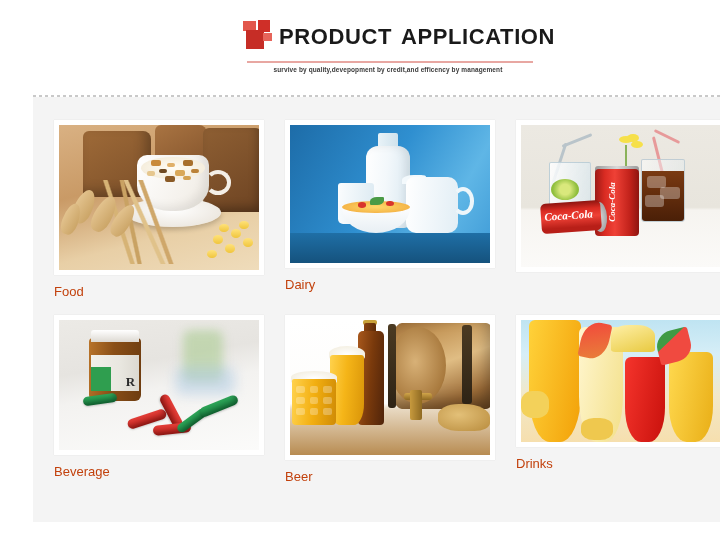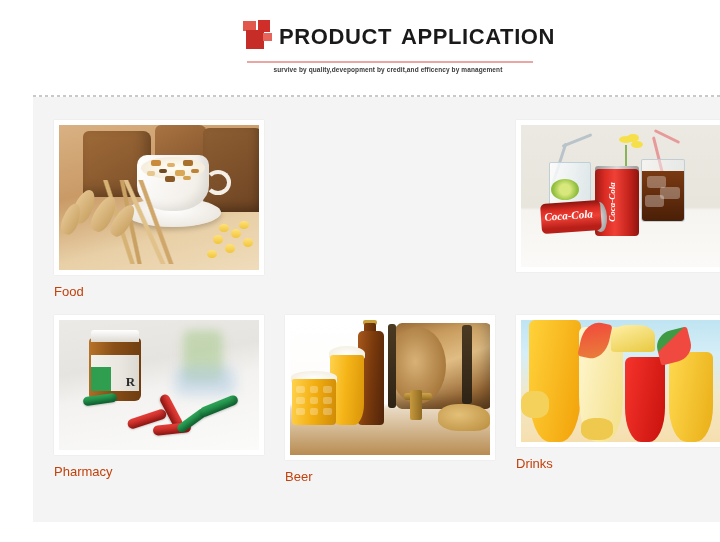--- a/index.html
+++ b/index.html
@@ -243,20 +243,42 @@
             <div class="sh corn" style="left:90%;top:66%;width:5%;height:6%;"></div>
             <div class="sh corn" style="left:83%;top:82%;width:5%;height:6%;"></div>
             <div class="sh corn" style="left:92%;top:78%;width:5%;height:6%;"></div>
             <div class="sh corn" style="left:74%;top:86%;width:5%;height:6%;"></div>
           </div>
         </div>
       </div>
       <div class="cap" style="left:0; top:164px; width:210px;">Food</div>
     </div>
 
+    <div class="cell" style="left:252px; top:23px; width:210px; height:180px;">
+      <div class="card" style="width:210px; height:148px;">
+        <div class="thumb">
+          <div class="scene">
+            <div class="sh dairy-bg"></div>
+            <div class="sh dairy-table"></div>
+            <div class="sh bottle-neck"></div>
+            <div class="sh bottle-body"></div>
+            <div class="sh jug-lip"></div>
+            <div class="sh jug-body"></div>
+            <div class="sh jug-handle"></div>
+            <div class="sh glass-cup"></div>
+            <div class="sh bowl"></div>
+            <div class="sh bowl-top"></div>
+            <div class="sh berry" style="left:34%;top:56%;width:4%;height:4%;"></div>
+            <div class="sh berry" style="left:48%;top:55%;width:4%;height:4%;"></div>
+            <div class="sh mint" style="left:40%;top:52%;width:7%;height:6%;"></div>
+          </div>
+        </div>
+      </div>
+      <div class="cap" style="left:0; top:157px; width:210px;">Dairy</div>
+    </div>
 
     <div class="cell" style="left:483px; top:23px; width:210px; height:180px;">
       <div class="card" style="width:210px; height:152px;">
         <div class="thumb">
           <div class="scene">
             <div class="sh bev-bg"></div>
             <div class="straw" style="left:18%;top:12%;width:3px;height:34%;background:#b9c4ca;transform:rotate(18deg);"></div>
             <div class="straw" style="left:20%;top:10%;width:16%;height:3px;background:#b9c4ca;transform:rotate(-22deg);"></div>
             <div class="straw" style="left:68%;top:8%;width:3px;height:30%;background:#e79a9a;transform:rotate(-14deg);"></div>
             <div class="straw" style="left:66%;top:7%;width:14%;height:3px;background:#e79a9a;transform:rotate(26deg);"></div>
@@ -300,21 +322,21 @@
             </div>
             <div class="capsule cap-green" style="left:12%;top:58%;width:17%;height:7%;transform:rotate(-8deg);"></div>
             <div class="capsule cap-red" style="left:34%;top:72%;width:20%;height:8%;transform:rotate(-18deg);"></div>
             <div class="capsule cap-red" style="left:47%;top:66%;width:18%;height:8%;transform:rotate(62deg);"></div>
             <div class="capsule cap-red" style="left:47%;top:80%;width:19%;height:8%;transform:rotate(-6deg);"></div>
             <div class="capsule cap-green" style="left:58%;top:74%;width:17%;height:7%;transform:rotate(-36deg);"></div>
             <div class="capsule cap-green" style="left:70%;top:62%;width:20%;height:8%;transform:rotate(-22deg);"></div>
           </div>
         </div>
       </div>
-      <div class="cap" style="left:0; top:149px; width:210px;">Pharmacy</div>
+      <div class="cap" style="left:0; top:149px; width:210px;">Beverage</div>
     </div>
 
     <div class="cell" style="left:483px; top:218px; width:210px; height:180px;">
       <div class="card" style="width:210px; height:132px;">
         <div class="thumb">
           <div class="scene">
             <div class="sh dr-bg"></div>
             <div class="juice" style="left:4%;top:0%;width:26%;height:100%;background:linear-gradient(100deg,#ffd23a,#f2a007);"></div>
             <div class="juice" style="left:29%;top:6%;width:22%;height:94%;background:linear-gradient(100deg,#fff6cf,#f3e08a);"></div>
             <div class="juice" style="left:52%;top:30%;width:20%;height:70%;background:linear-gradient(100deg,#f5342c,#c8110c);"></div>

